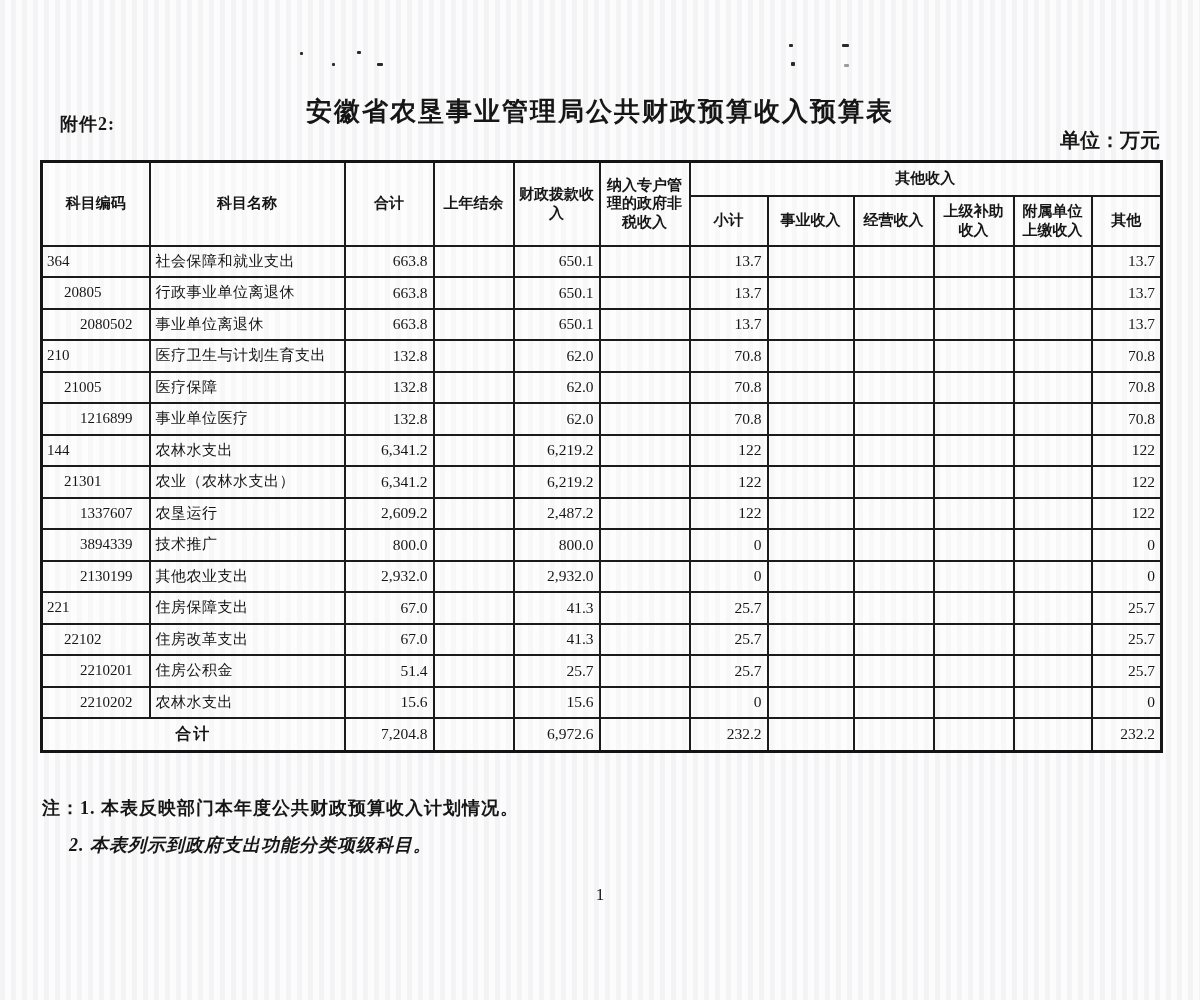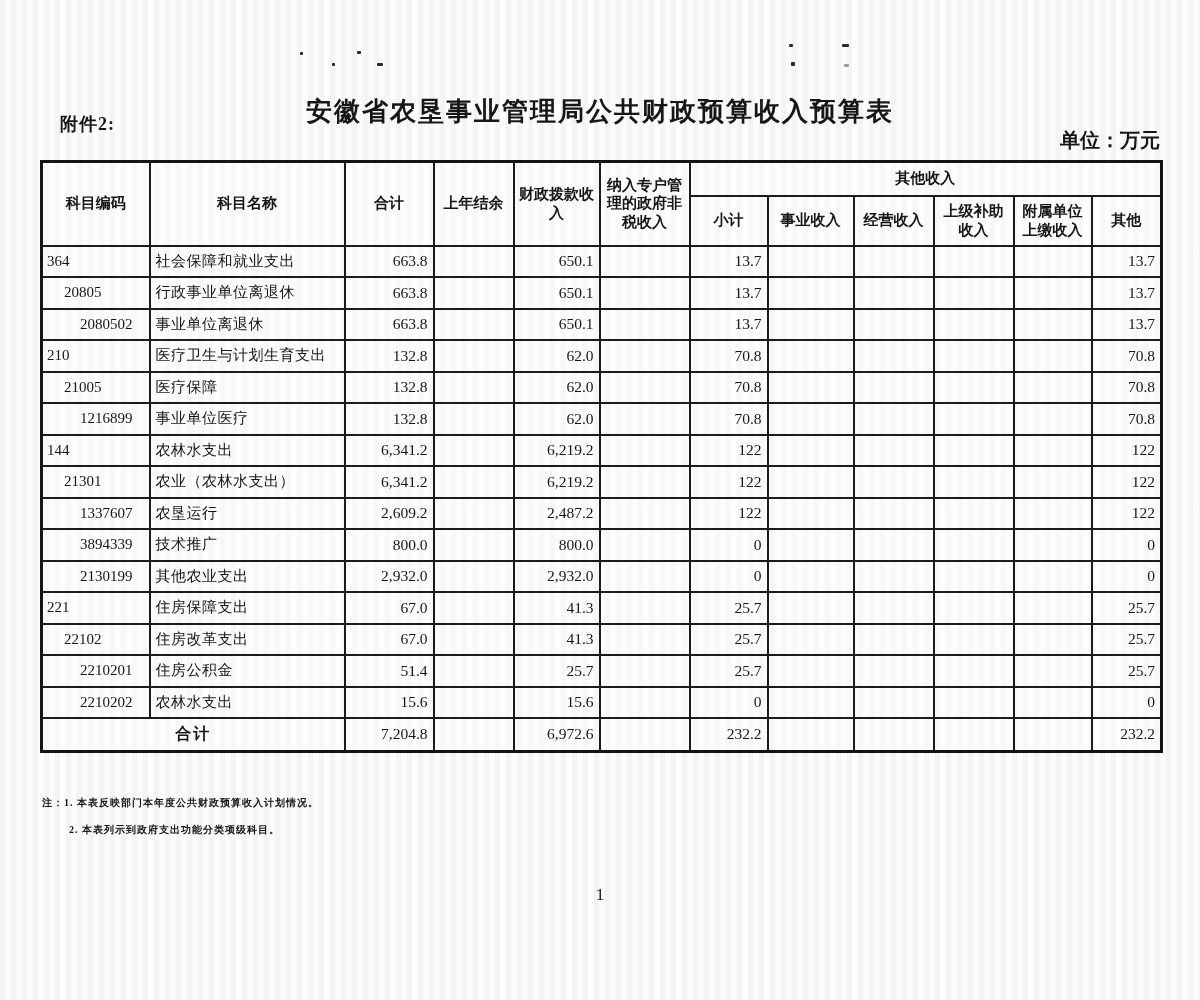--- a/index.html
+++ b/index.html
@@ -47,23 +47,23 @@
   tr.total-row{height:33px;}
   td.cell-code{font-size:15px;text-align:left;}
   .lvl0 td.cell-code{padding-left:4px;}
   .lvl1 td.cell-code{padding-left:21px;margin-top:44px;}
   .lvl2 td.cell-code{padding-left:37px;}
   td.cell-name{font-size:15px;text-align:left;padding-left:5px;letter-spacing:0.5px;}
   td.cell-num{font-size:15.5px;text-align:right;padding-right:5px;font-variant-numeric:tabular-nums;}
   td.cell-total-label{font-size:16px;font-weight:bold;text-align:center;letter-spacing:2px;}
   .notes{
     position:absolute;left:42px;top:796px;
-    font-size:10px;font-weight:600;letter-spacing:1px;
-  }
-  .notes .note-line2{margin-top:13px;padding-left:27px;}
+    font-size:18px;font-weight:600;letter-spacing:1px;
+  }
+  .notes .note-line2{margin-top:13px;padding-left:27px;font-style:italic;}
   .page-number{
     position:absolute;left:0;top:885px;width:1200px;
     text-align:center;font-size:17px;
   }
   .speck{position:absolute;background:#2a2a2a;border-radius:1px;}
   .speck.s1{left:300px;top:52px;width:3px;height:3px;}
   .speck.s2{left:332px;top:63px;width:3px;height:3px;}
   .speck.s3{left:357px;top:51px;width:4px;height:3px;}
   .speck.s4{left:377px;top:63px;width:6px;height:3px;}
   .speck.s5{left:789px;top:44px;width:4px;height:3px;}

